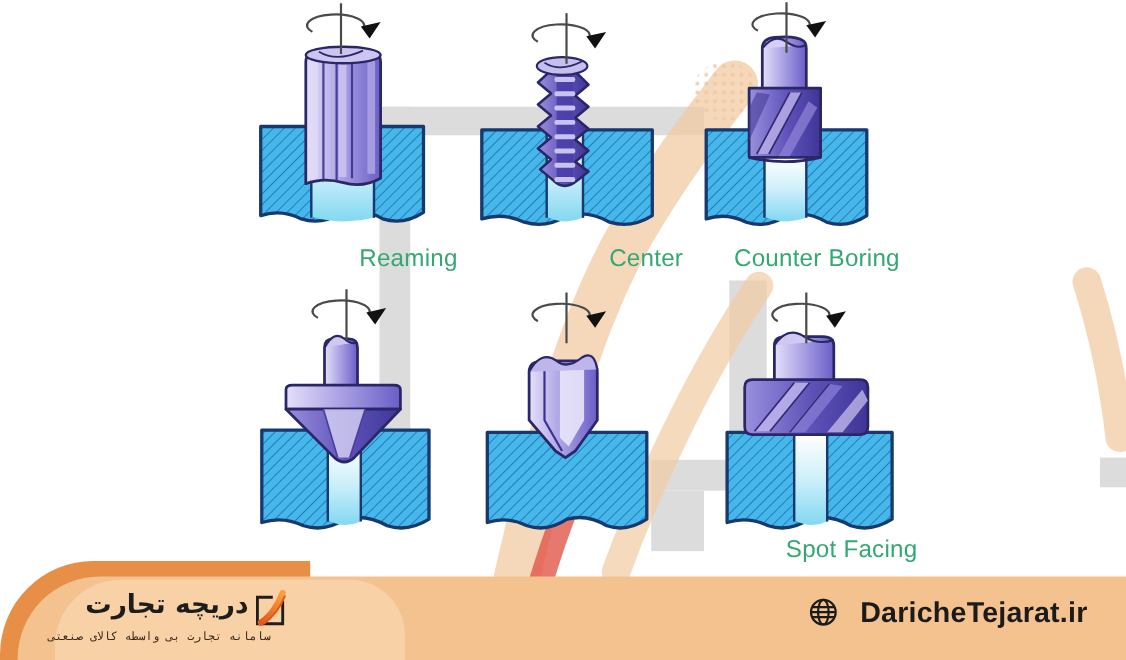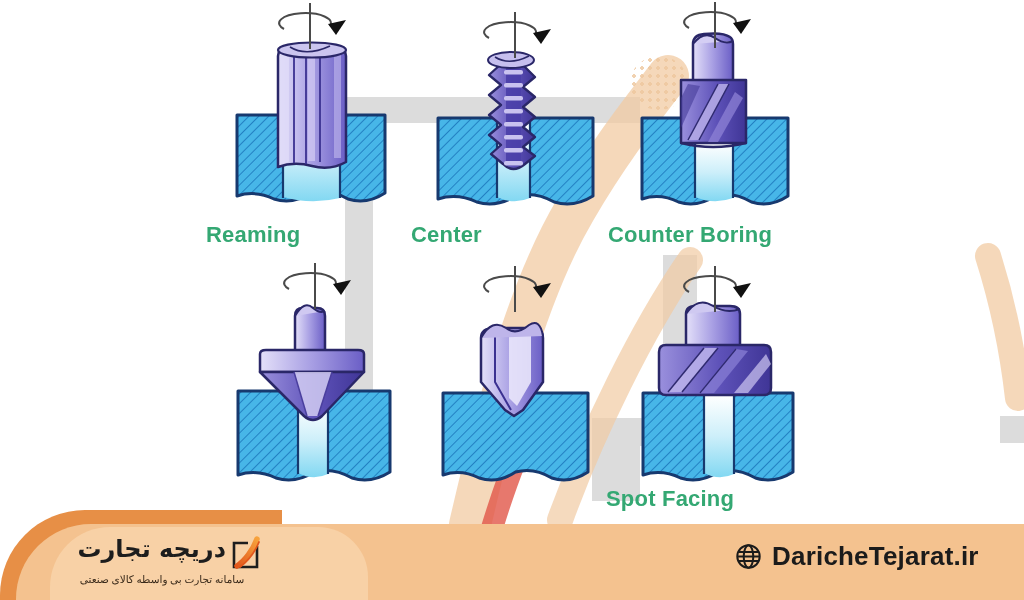--- a/index.html
+++ b/index.html
@@ -5,39 +5,39 @@
   html,body{margin:0;padding:0;background:#ffffff;}
   #stage{position:relative;width:1024px;height:600px;background:#ffffff;overflow:hidden;
          font-family:"Liberation Sans","DejaVu Sans",sans-serif;}
   .gray-shape{position:absolute;background:#dcdcdc;z-index:1;}
   #watermark{position:absolute;left:0;top:0;z-index:2;pointer-events:none;}
   .dots{position:absolute;left:630px;top:56px;width:58px;height:54px;z-index:2;opacity:.8;
         background:radial-gradient(#eec79e 1.6px, transparent 2.1px);background-size:8px 8px;
         border-radius:50%;}
   .panel{position:absolute;width:210px;height:258px;z-index:3;}
   .panel svg{position:absolute;left:0;top:0;}
-  .op-label{position:absolute;left:0;width:100%;text-align:left;font-weight:bold;
+  .op-label{position:absolute;left:0;width:100%;text-align:right;font-weight:normal;
             font-size:22px;letter-spacing:.2px;}
   .row0 .op-label{top:222px;}
   .row1 .op-label{top:228px;}
   
   .f-dark{position:absolute;left:0;top:510px;width:282px;height:90px;background:#e78f46;
           border-radius:85px 0 0 0;z-index:4;}
   .f-band{position:absolute;left:16px;top:524px;width:1008px;height:76px;background:#f4c28f;
           border-radius:75px 0 0 0;z-index:5;}
   .f-pill{position:absolute;left:50px;top:527px;width:318px;height:73px;background:#f8d1a6;
           border-radius:60px 50px 0 0;z-index:6;}
   .brand-title{position:absolute;left:98px;top:535px;width:128px;height:40px;z-index:7;
                font-family:"DejaVu Sans",sans-serif;font-weight:bold;font-size:24px;color:#1d1d1d;
                direction:rtl;text-align:right;white-space:nowrap;}
   .brand-logo{position:absolute;left:226px;top:534px;z-index:7;}
   .brand-sub{position:absolute;left:78px;top:573px;width:168px;z-index:7;
-             font-family:Liberation Serif, serif;font-size:10.5px;color:#3a2a1a;
+             font-family:Liberation Mono, monospace;font-size:10.5px;color:#3a2a1a;
              direction:rtl;text-align:center;white-space:nowrap;}
-  .site{position:absolute;left:735px;top:541px;z-index:7;display:flex;align-items:center;gap:10px;}
+  .site{position:absolute;left:735px;top:541px;z-index:7;display:flex;align-items:center;gap:20px;}
   .site-text{font-size:26px;font-weight:600;color:#1b1b1b;letter-spacing:.2px;}
 </style>
 </head>
 <body>
 
 <div id="stage">
 
   <div class="gray-shape" style="left:345px;top:97px;width:295px;height:26px;"></div>
   <div class="gray-shape" style="left:345px;top:97px;width:28px;height:330px;"></div>
   <div class="gray-shape" style="left:663px;top:255px;width:34px;height:191px;"></div>
@@ -259,21 +259,21 @@
       <polygon points="98,74 120,72 120,124 106,148 98,140" fill="#e9e6fb" opacity=".9"></polygon>
       <path d="M84 72 L84 124 L100 152" fill="none" stroke="#3b3191" stroke-width="2"></path>
       <path d="M70 80 Q81 60 95 70 Q105 78 118 67 Q129 60 132 78" fill="#beb5ea" stroke="#2a2768" stroke-width="2"></path>
           <g transform="translate(104,8)">
     <line x1="0" y1="0" x2="0" y2="46" stroke="#4a4a4a" stroke-width="2"></line>
     <path d="M-26 26 A26 10 0 1 1 20 23" fill="none" stroke="#4a4a4a" stroke-width="2"></path>
     <polygon points="18,21 36,17 26,32" fill="#111"></polygon>
   </g>
         </svg>
       </div>
-      <div class="panel row1" style="left: 606px; top: 258px;">
+      <div class="panel row1" style="left: 624px; top: 258px;">
         <svg width="210" height="230" viewBox="0 0 210 230">
           <defs>
     <pattern id="ha-5" width="7" height="7" patternUnits="userSpaceOnUse" patternTransform="rotate(-45)">
       <rect width="7" height="7" fill="#47b6e8"></rect>
       <line x1="0" y1="0" x2="7" y2="0" stroke="#1e7bbf" stroke-width="1.8"></line>
     </pattern>
     <linearGradient id="gh-5" x1="0" y1="0" x2="0" y2="1">
       <stop offset="0" stop-color="#ffffff"></stop>
               <stop offset=".5" stop-color="#cdeffa"></stop>
               <stop offset="1" stop-color="#82d8f2"></stop>

